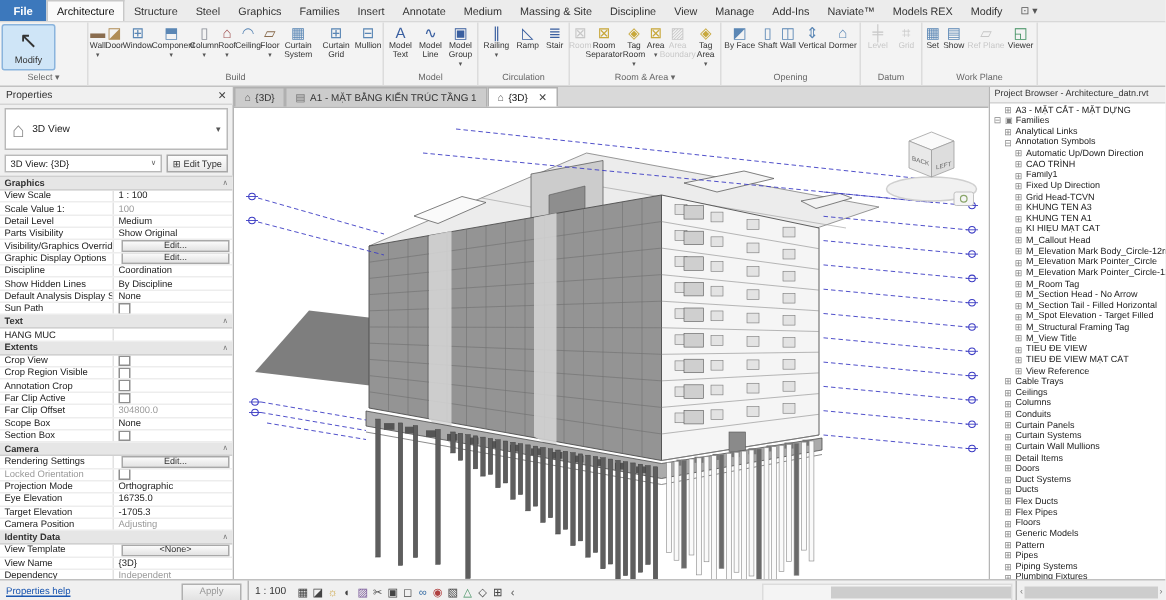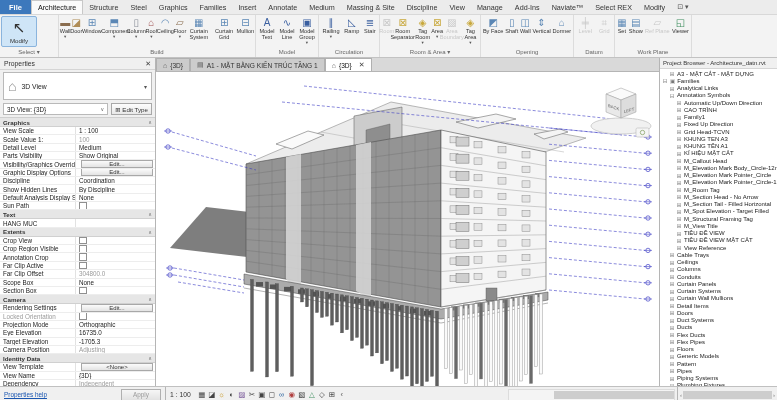--- a/index.html
+++ b/index.html
@@ -95,21 +95,21 @@
         <div class="rtab">Families</div>
         <div class="rtab">Insert</div>
         <div class="rtab">Annotate</div>
         <div class="rtab">Medium</div>
         <div class="rtab">Massing &amp; Site</div>
         <div class="rtab">Discipline</div>
         <div class="rtab">View</div>
         <div class="rtab">Manage</div>
         <div class="rtab">Add-Ins</div>
         <div class="rtab">Naviate™</div>
-        <div class="rtab">Select REX</div>
+        <div class="rtab">Models REX</div>
         <div class="rtab">Modify</div>
       </div>
     <div class="ribopt">⊡ ▾</div>
   </div>
 
   <div class="ribbon" id="ribbon">
       <div class="rpanel" style="width: 58px;">
         <div class="rbody">
           <div class="rbtn big sel">
             <span class="ricon" style="color: rgb(51, 51, 51);">↖</span>

